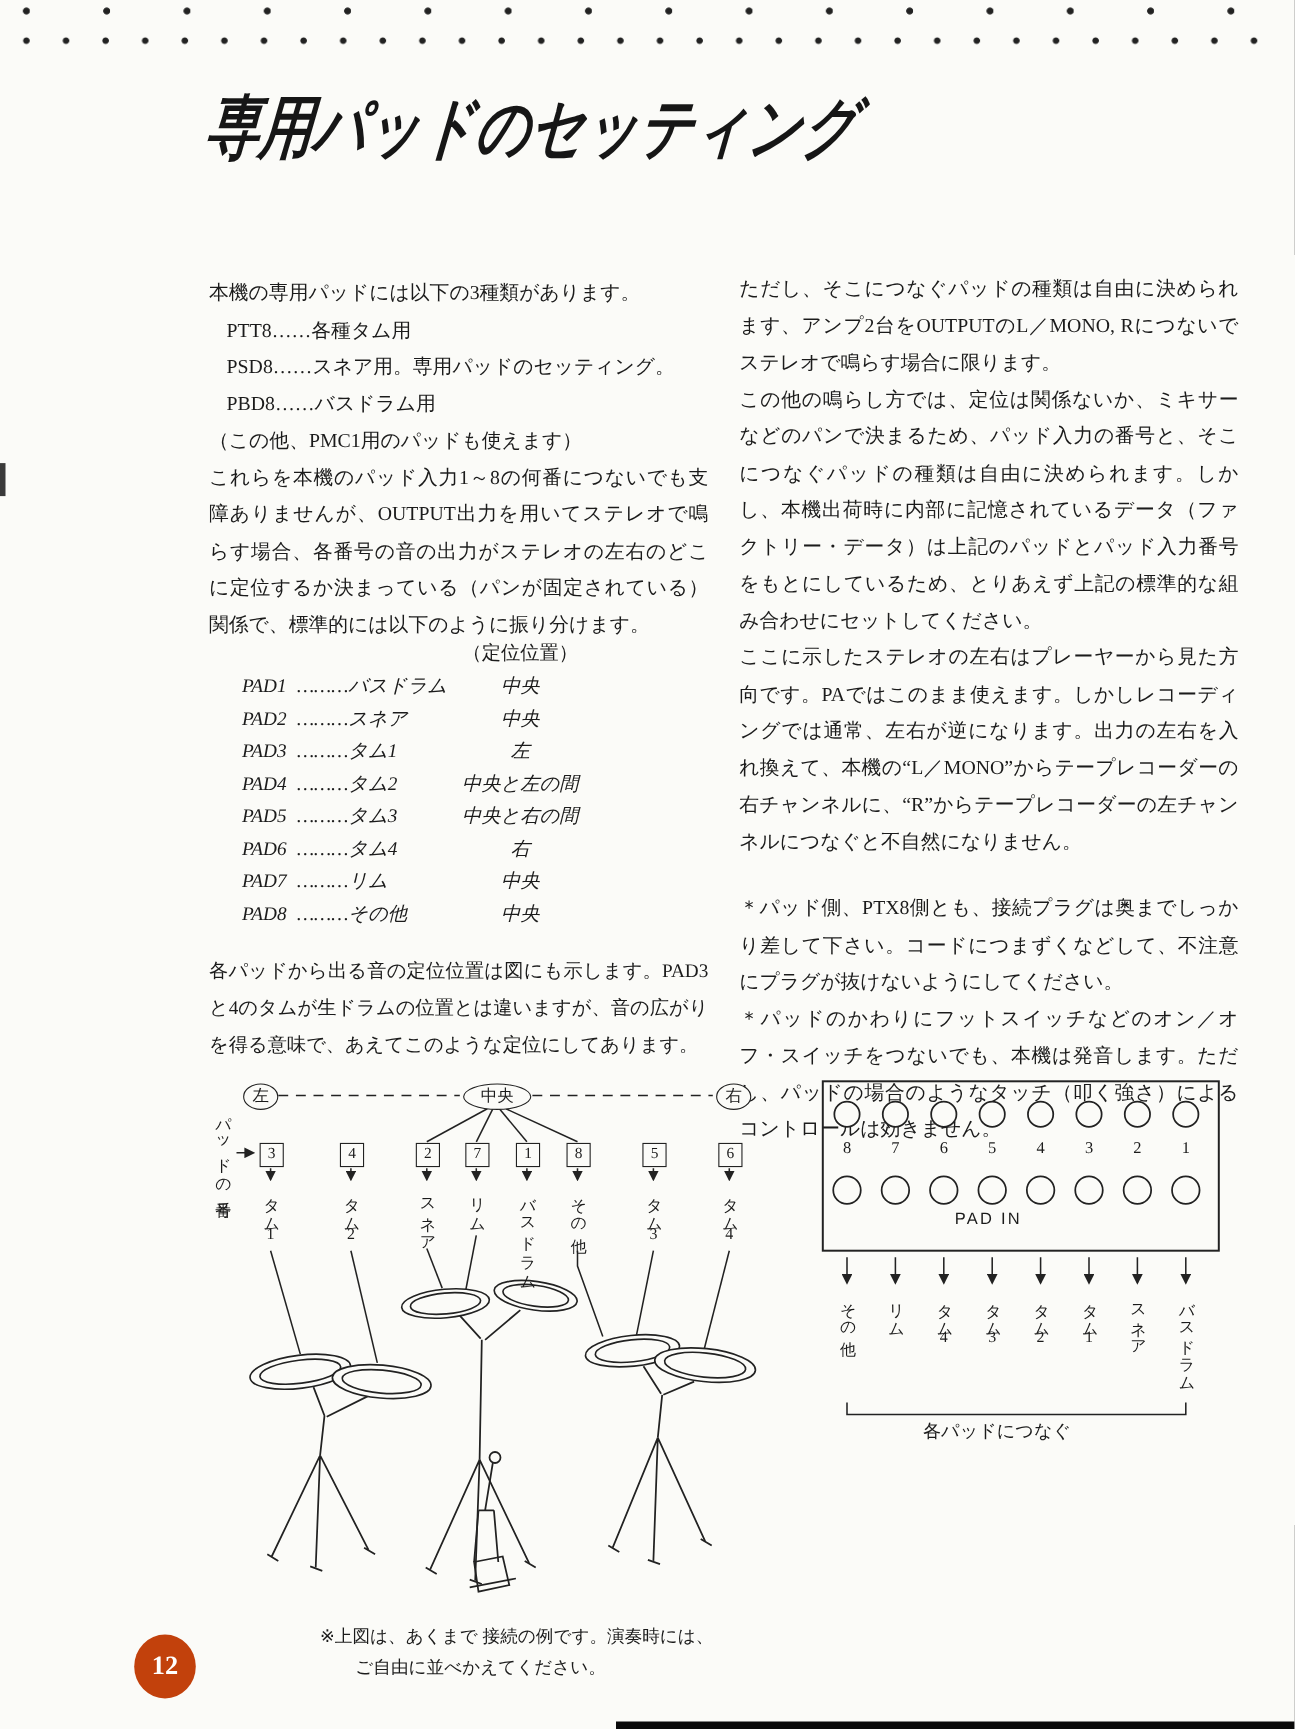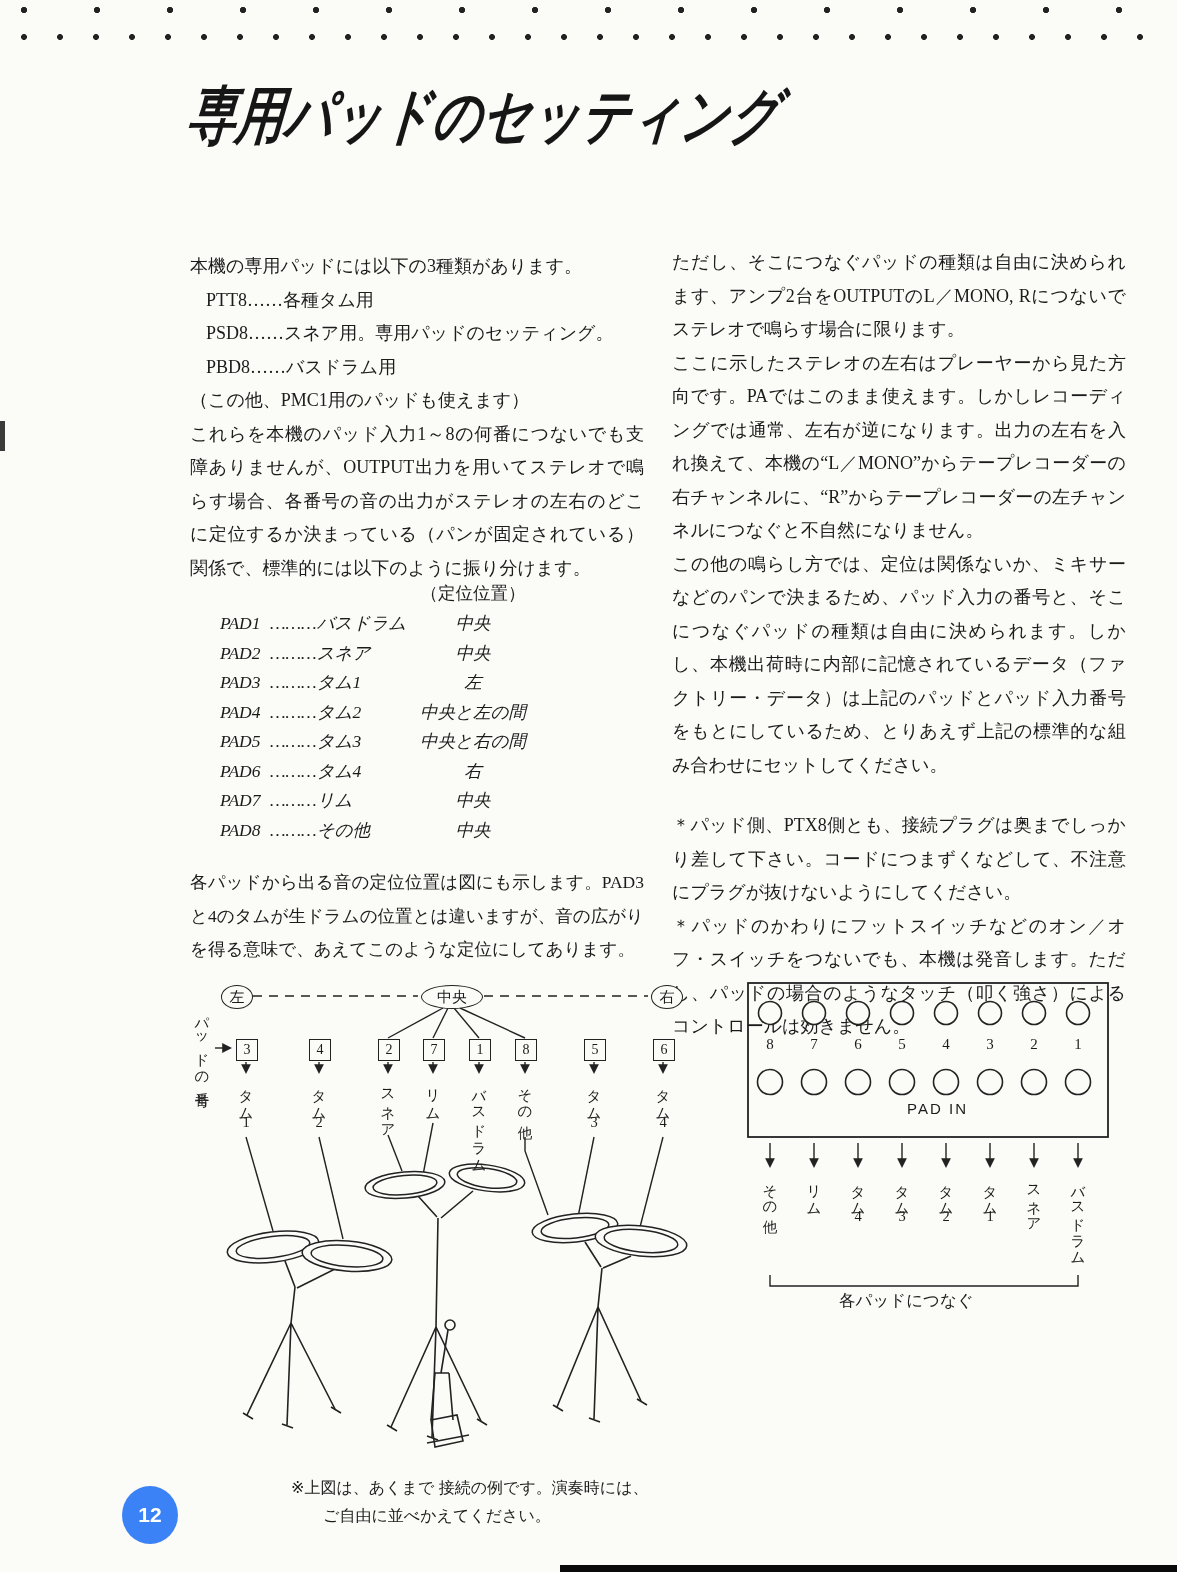--- a/index.html
+++ b/index.html
@@ -41,32 +41,32 @@
   .numbox { position:absolute; top:1039px; width:20px; height:20px; border:1.6px solid #222;
             text-align:center; line-height:20px; font-size:14px; background:#fbfbf8; z-index:3; }
   .vlabel { position:absolute; top:1079px; width:20px; font-size:14.5px; line-height:20px;
             letter-spacing:1px; z-index:3; background:transparent; }
 
   .diagram-svg { position:absolute; left:185px; top:975px; z-index:2; }
   .panel-svg   { position:absolute; left:740px; top:975px; z-index:2; }
 
   .jacknums { position:absolute; left:748px; top:1036px; display:flex; width:352px; font-size:15px; z-index:3; }
   .jacknums span { width:44px; text-align:center; }
-  .padin { position:absolute; left:868px; top:1100px; width:100px; text-align:right; font-size:15px;
+  .padin { position:absolute; left:868px; top:1100px; width:100px; text-align:left; font-size:15px;
            letter-spacing:2px; font-family:"Liberation Sans",sans-serif; z-index:3; }
   .connlabel { position:absolute; top:1175px; width:20px; font-size:14.5px; line-height:20px; z-index:3; }
   .bracket-caption { position:absolute; left:839px; top:1290px; width:170px; text-align:left; font-size:16.5px; z-index:3; }
 
   .footnote { position:absolute; font-family:"Liberation Sans","DejaVu Sans",sans-serif; font-size:16px; z-index:3; }
   #fn1 { left:291px; top:1478px; }
   #fn2 { left:309px; top:1506px;margin-left:14px; }
 
-  .page-num { position:absolute; left:122px; top:1486px; width:56px; height:58px; background:#3b82f6;
-              border-radius:50%; color:#fff; font-size:21px; font-weight:bold; text-align:center;
-              line-height:58px; font-family:Liberation Sans, sans-serif; z-index:3; }
+  .page-num { position:absolute; left:122px; top:1486px; width:56px; height:58px; background:#c2410c;
+              border-radius:50%; color:#fff; font-size:24px; font-weight:bold; text-align:center;
+              line-height:58px; font-family:Liberation Serif, serif; z-index:3; }
 
   .bottom-strip { position:absolute; left:560px; right:0; top:1565px; height:7px; background:#0a0a0a; }
   .edge-artifact { position:absolute; left:0; top:421px; width:5px; height:30px; background:#3a3a3a; }
 </style>
 </head>
 <body>
 
 <div class="page">
 
   <div class="dots" id="dots1"></div>
@@ -117,22 +117,22 @@
     <div class="pan-row">
       <span class="pan-id">PAD8</span><span>………</span><span>その他</span>
       <span class="pan-pos">中央</span>
     </div>
   </div>
 
   <div class="after-table">各パッドから出る音の定位位置は図にも示します。PAD3と4のタムが生ドラムの位置とは違いますが、音の広がりを得る意味で、あえてこのような定位にしてあります。</div>
 
   <div class="col right-col">
     <div>ただし、そこにつなぐパッドの種類は自由に決められます、アンプ2台をOUTPUTのL／MONO, Rにつないでステレオで鳴らす場合に限ります。</div>
+    <div>この他の鳴らし方では、定位は関係ないか、ミキサーなどのパンで決まるため、パッド入力の番号と、そこにつなぐパッドの種類は自由に決められます。しかし、本機出荷時に内部に記憶されているデータ（ファクトリー・データ）は上記のパッドとパッド入力番号をもとにしているため、とりあえず上記の標準的な組み合わせにセットしてください。</div>
     <div>ここに示したステレオの左右はプレーヤーから見た方向です。PAではこのまま使えます。しかしレコーディングでは通常、左右が逆になります。出力の左右を入れ換えて、本機の“L／MONO”からテープレコーダーの右チャンネルに、“R”からテープレコーダーの左チャンネルにつなぐと不自然になりません。</div>
-    <div>この他の鳴らし方では、定位は関係ないか、ミキサーなどのパンで決まるため、パッド入力の番号と、そこにつなぐパッドの種類は自由に決められます。しかし、本機出荷時に内部に記憶されているデータ（ファクトリー・データ）は上記のパッドとパッド入力番号をもとにしているため、とりあえず上記の標準的な組み合わせにセットしてください。</div>
     <div class="gap-top">＊パッド側、PTX8側とも、接続プラグは奥までしっかり差して下さい。コードにつまずくなどして、不注意にプラグが抜けないようにしてください。</div>
     <div>＊パッドのかわりにフットスイッチなどのオン／オフ・スイッチをつないでも、本機は発音します。ただし、パッドの場合のようなタッチ（叩く強さ）によるコントロールは効きません。</div>
   </div>
 
   <svg class="diagram-svg" width="560" height="500" viewBox="0 0 560 500">
     <defs>
       <marker id="arr" viewBox="0 0 10 10" refX="8" refY="5" markerWidth="7" markerHeight="7" orient="auto-start-reverse">
         <path d="M0,0 L10,5 L0,10 z" fill="#222"></path>
       </marker>
     </defs>

